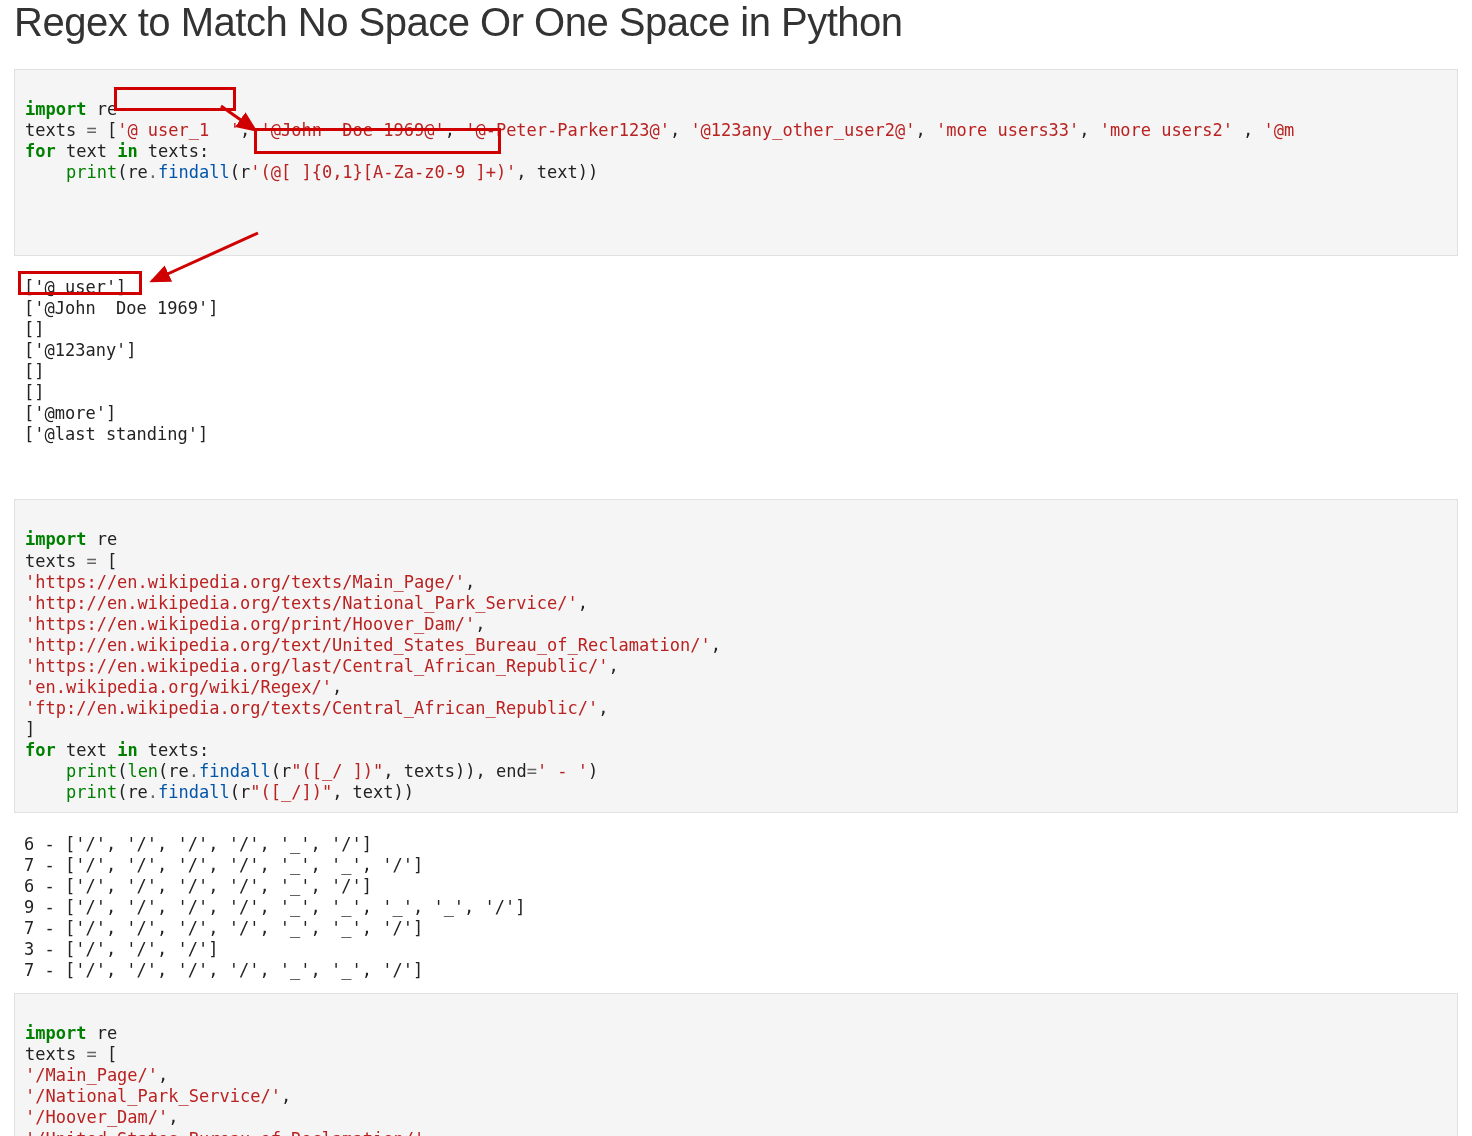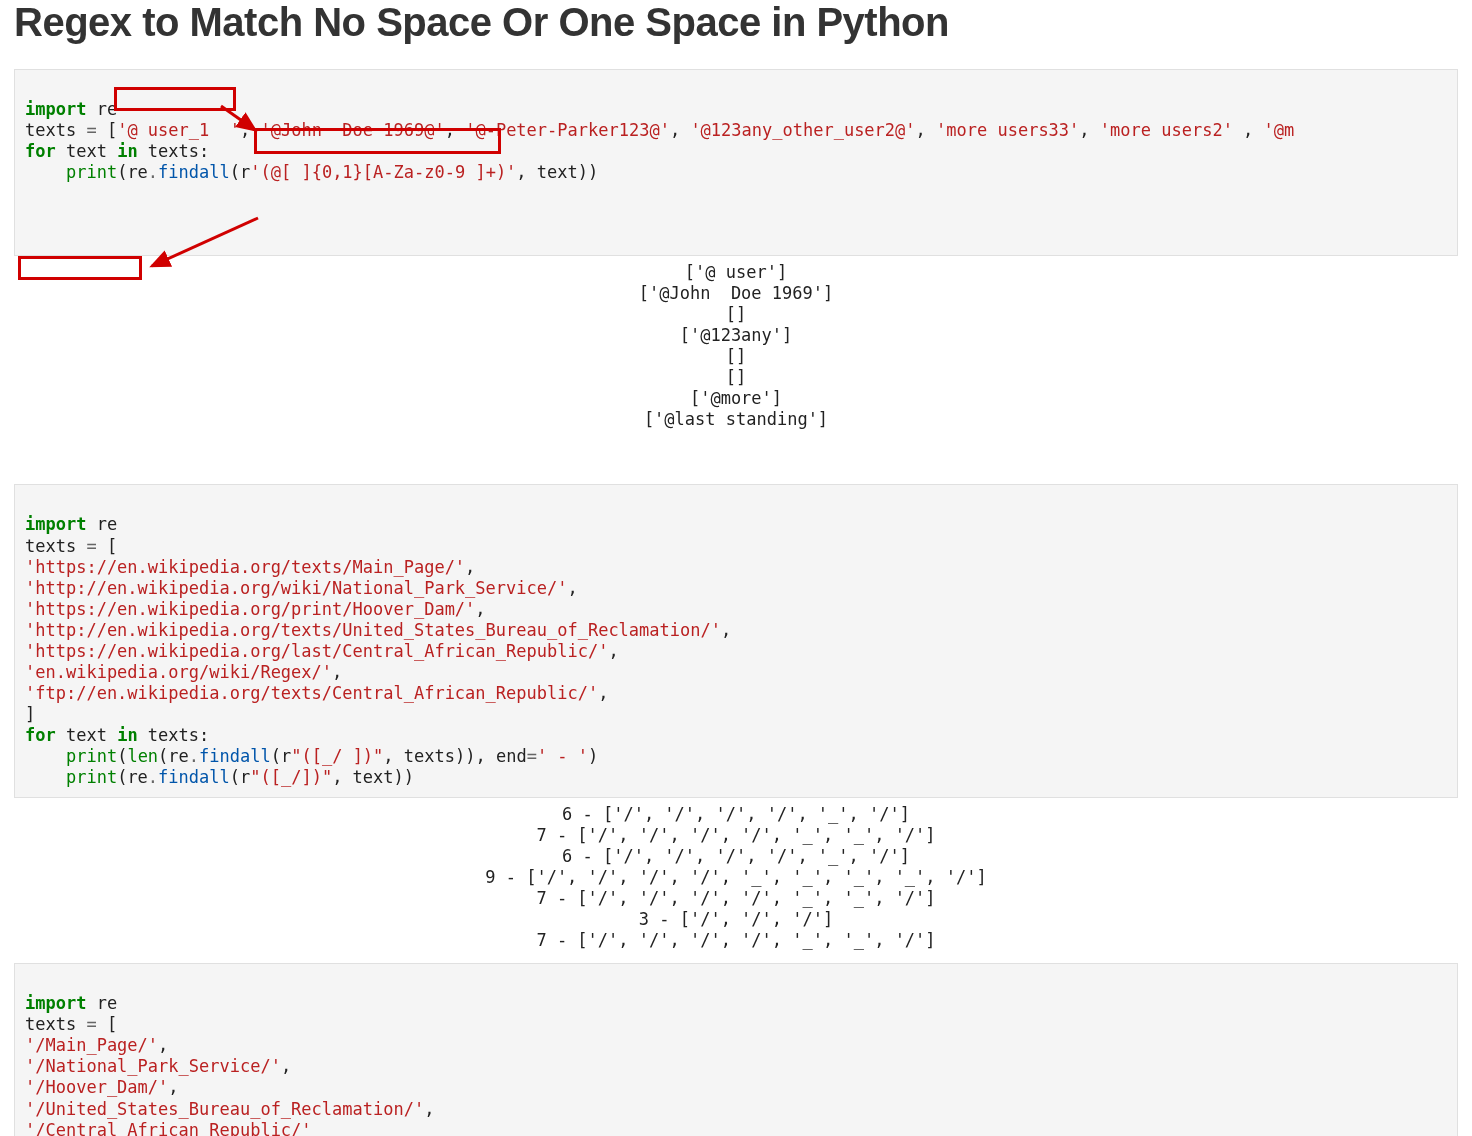--- a/index.html
+++ b/index.html
@@ -1,19 +1,19 @@
 <!DOCTYPE html>
 <html><head>
 <meta charset="utf-8">
 <style>
 * { margin: 0; padding: 0; box-sizing: border-box; }
 body { font-family: Arial, Helvetica, sans-serif; background: #fff; padding: 0 14px; color: #222; }
-h1 { font-size: 40px; font-weight: 700; color: #333; margin: 0 0 24px 0; letter-spacing: -0.5px; }
-.code-block { background: #f5f5f5; border: 1px solid #e0e0e0; padding: 8px 10px; margin: 0 0 0 0; font-family: 'Menlo','Consolas','DejaVu Sans Mono',monospace; font-size: 17px; line-height: 1.24; white-space: pre; overflow-x: hidden; position: relative; }
-.output-block { background: #fff; padding: 6px 10px 12px 10px; font-family: 'Menlo','Consolas','DejaVu Sans Mono',monospace; font-size: 17px; line-height: 1.24; white-space: pre; color: #222; position: relative; text-align: center; }
+h1 { font-size: 40px; font-weight: 400; color: #333; margin: 0 0 24px 0; letter-spacing: -0.5px; }
+.code-block { background: #f5f5f5; border: 1px solid #e0e0e0; padding: 8px 10px; margin: 0 0 15px 0; font-family: 'Menlo','Consolas','DejaVu Sans Mono',monospace; font-size: 17px; line-height: 1.24; white-space: pre; overflow-x: hidden; position: relative; }
+.output-block { background: #fff; padding: 6px 10px 12px 10px; font-family: 'Menlo','Consolas','DejaVu Sans Mono',monospace; font-size: 17px; line-height: 1.24; white-space: pre; color: #222; position: relative; }
 .kw { color: #008000; font-weight: bold; }
 .op { color: #666666; }
 .str { color: #ba2121; }
 .fn { color: #0055aa; }
 .bi { color: #008000; }
 .highlight-box { position: absolute; border: 3px solid #d00000; background: transparent; pointer-events: none; }
 .arrow-svg { position: absolute; pointer-events: none; }
 </style>
 </head>
 <body>
@@ -53,23 +53,23 @@
         </marker>
       </defs>
       <line x1="118" y1="10" x2="12" y2="58" stroke="#d00000" stroke-width="3" marker-end="url(#ah2)"></line>
     </svg>
 </div>
 
 <div class="code-block">
 <span class="kw">import</span><span> re</span>
 <span>texts </span><span class="op">=</span><span> [</span>
 <span class="str">'https://en.wikipedia.org/texts/Main_Page/'</span><span>,</span>
-<span class="str">'http://en.wikipedia.org/wiki/National_Park_Service/'</span><span>,</span>
+<span class="str">'http://en.wikipedia.org/texts/National_Park_Service/'</span><span>,</span>
 <span class="str">'https://en.wikipedia.org/print/Hoover_Dam/'</span><span>,</span>
-<span class="str">'http://en.wikipedia.org/texts/United_States_Bureau_of_Reclamation/'</span><span>,</span>
+<span class="str">'http://en.wikipedia.org/text/United_States_Bureau_of_Reclamation/'</span><span>,</span>
 <span class="str">'https://en.wikipedia.org/last/Central_African_Republic/'</span><span>,</span>
 <span class="str">'en.wikipedia.org/wiki/Regex/'</span><span>,</span>
 <span class="str">'ftp://en.wikipedia.org/texts/Central_African_Republic/'</span><span>,</span>
 <span>]</span>
 <span class="kw">for</span><span> text </span><span class="kw">in</span><span> texts:</span>
 <span>    </span><span class="bi">print</span><span>(</span><span class="bi">len</span><span>(re</span><span class="op">.</span><span class="fn">findall</span><span>(r</span><span class="str">"([_/ ])"</span><span>, texts)), end</span><span class="op">=</span><span class="str">' - '</span><span>)</span>
 <span>    </span><span class="bi">print</span><span>(re</span><span class="op">.</span><span class="fn">findall</span><span>(r</span><span class="str">"([_/])"</span><span>, text))</span>
 </div>
 
 <div class="output-block"><span>6 - ['/', '/', '/', '/', '_', '/']

